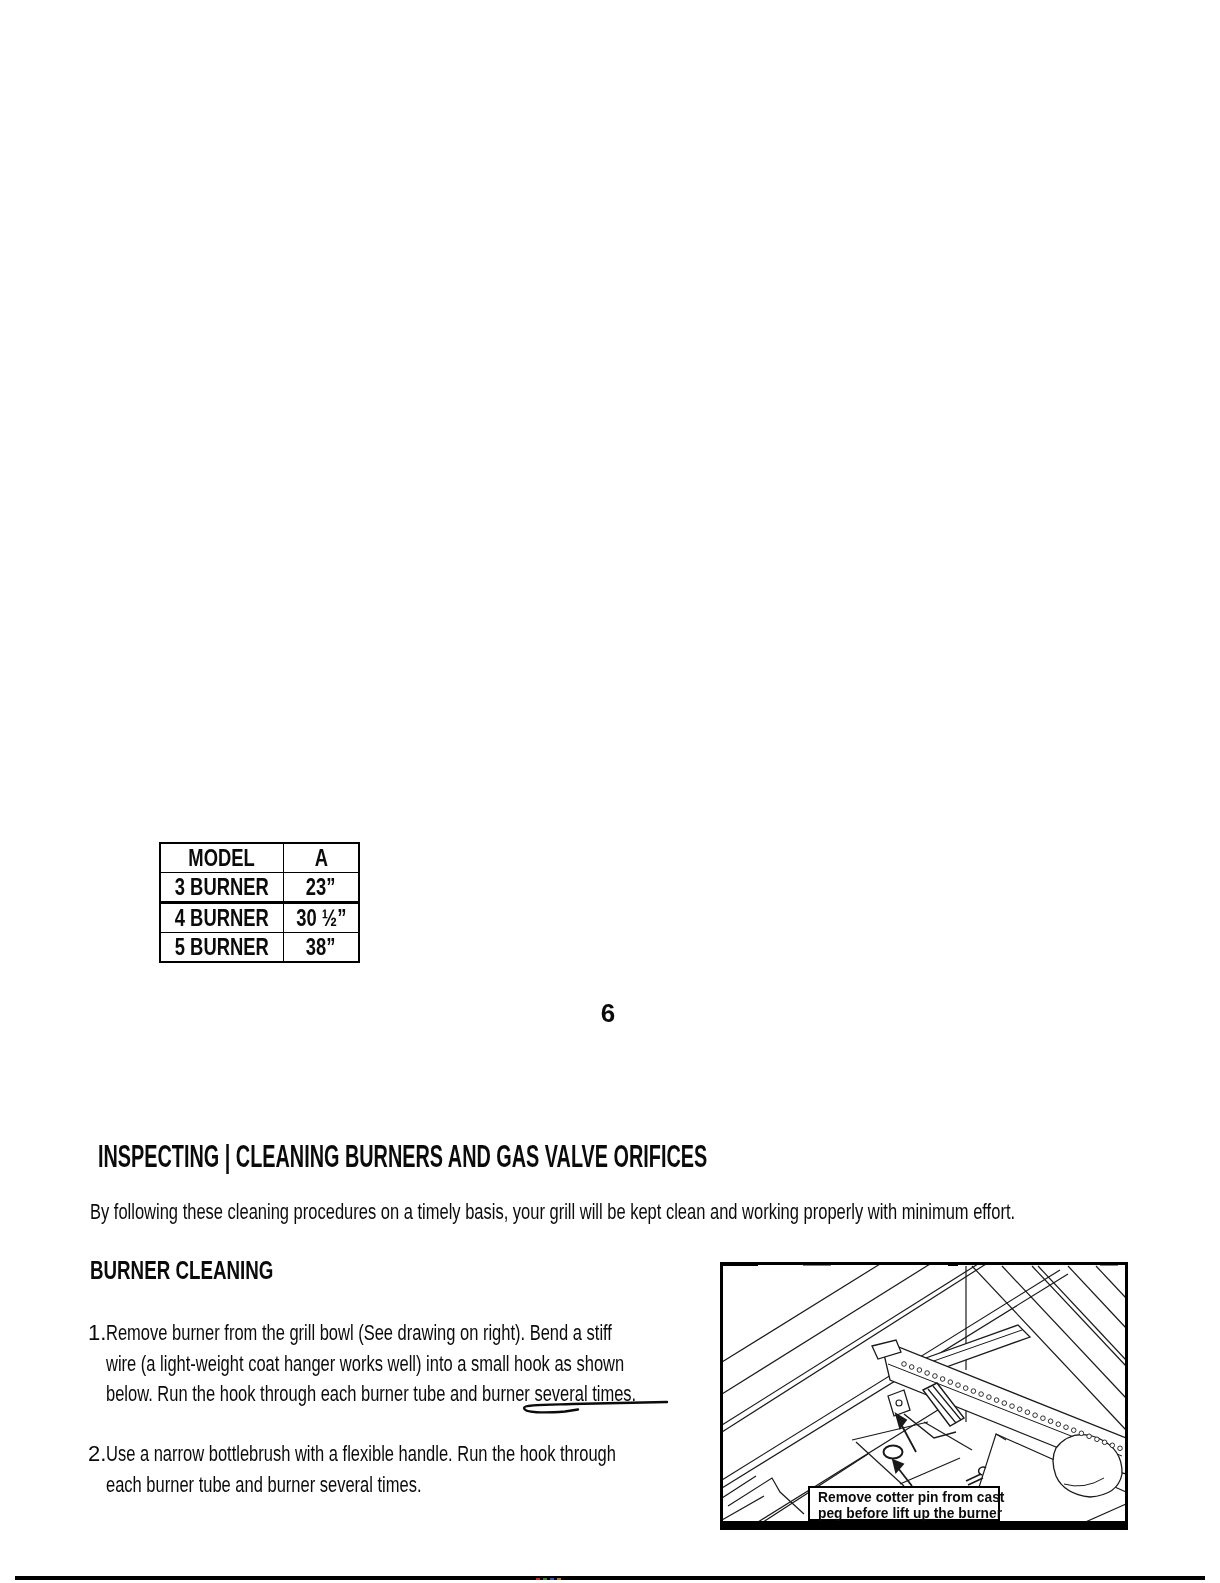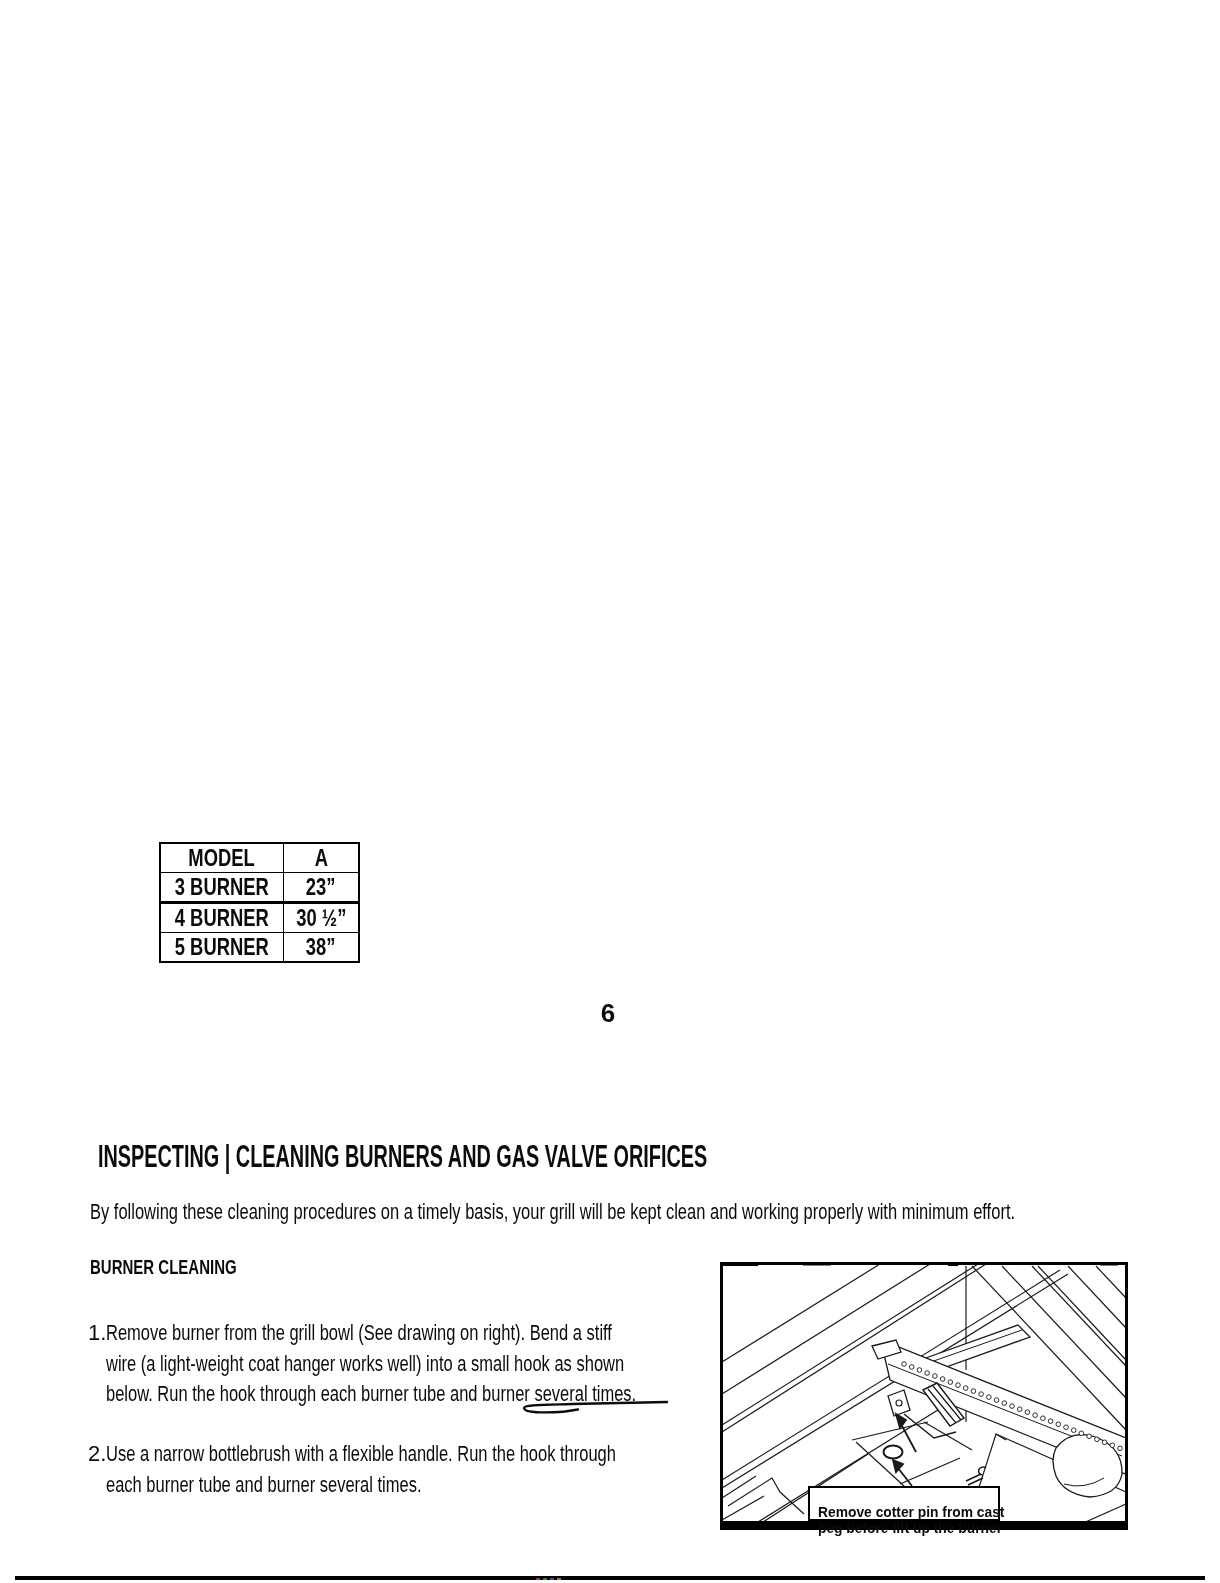--- a/index.html
+++ b/index.html
@@ -26,37 +26,37 @@
   .spec-table .c-model{width:122px;}
   .spec-table .c-a{width:74px;}
   .spec-table{border:2.5px solid #000;}
   .spec-table tr.thick td{border-bottom-width:3px;}
 
   .page-number{top:998px;left:0;width:1216px;text-align:center;
     font-weight:bold;font-size:26px;}
 
   .main-heading{left:90px;top:1130px;font-size:32px;font-weight:bold;white-space:nowrap;}
   .intro{left:90px;top:1199px;font-size:22px;white-space:nowrap;}
-  .sub-heading{left:90px;top:1256px;font-size:20px;font-weight:bold;white-space:nowrap;}
+  .sub-heading{left:90px;top:1256px;font-size:25px;font-weight:bold;white-space:nowrap;}
 
   .step{left:88px;font-size:22px;line-height:30.5px;display:flex;align-items:flex-start;}
   .step-1{top:1318px;}
   .step-2{top:1439px;}
   .step-num{flex:none;width:18px;}
   .step-lines{transform:scaleX(.75);transform-origin:0 0;white-space:nowrap;}
 
   .hook-wrap{left:518px;top:1394px;width:152px;height:24px;}
 
   .figure{left:720px;top:1262px;width:408px;height:268px;}
   .figure svg{display:block;}
   .fig-caption{
     position:absolute;left:88px;top:224px;width:192px;height:35px;
     box-sizing:border-box;border:2.5px solid #000;background:#fff;
     text-align:center;font-weight:bold;font-size:15px;line-height:15.5px;
-    padding-top:16px;white-space:nowrap;
+    padding-top:1px;white-space:nowrap;
   }
 
   .bottom-rule{left:15px;top:1576px;width:1190px;height:4px;background:#000;}
   .dot{position:absolute;width:4px;height:2px;top:1578px;}
 </style>
 </head>
 <body>
 
 <table class="abs spec-table">
   <tbody>

